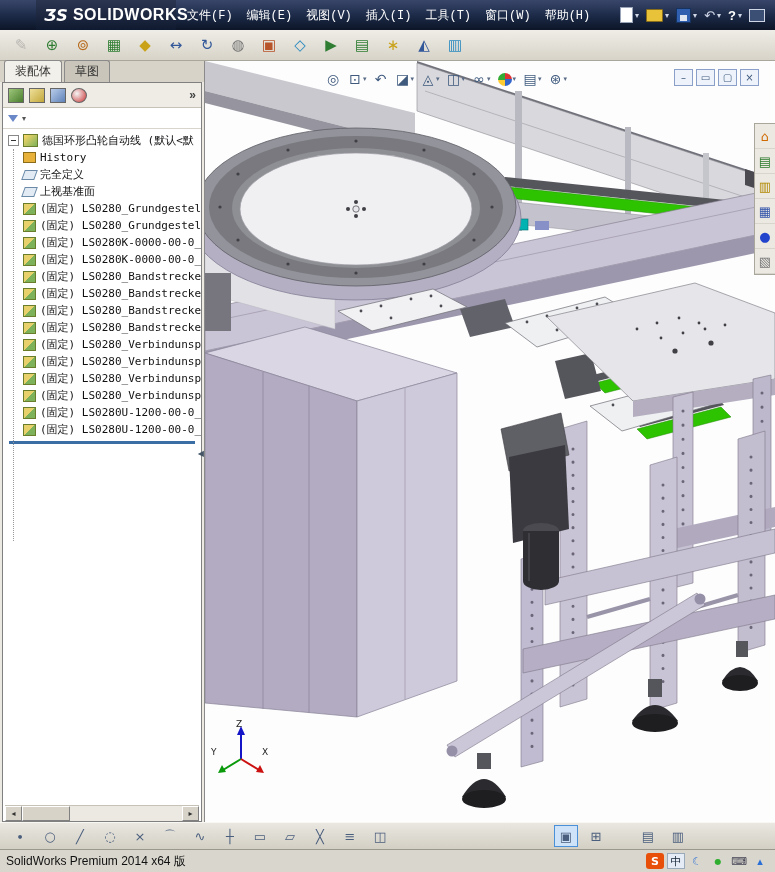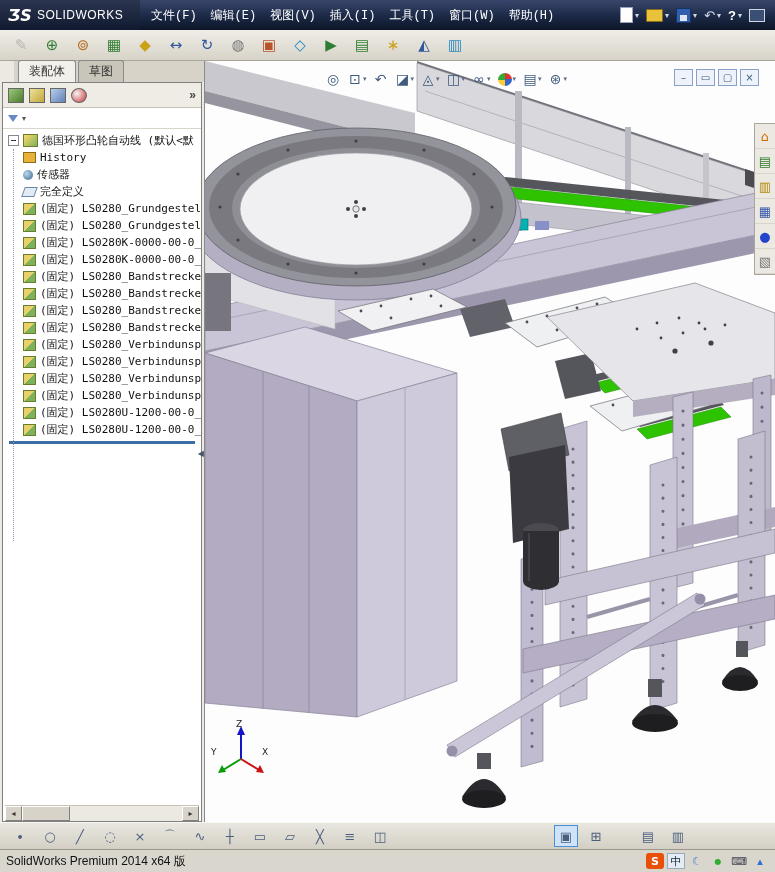--- a/index.html
+++ b/index.html
@@ -1,23 +1,23 @@
 <!DOCTYPE html>
 <html><head>
 <meta charset="utf-8">
 <style>
   html,body{margin:0;padding:0;}
   body{width:775px;height:872px;overflow:hidden;font-family:"Liberation Sans",sans-serif;background:#d4d0c8;}
   .win{width:775px;height:872px;display:flex;flex-direction:column;}
 
   
   .titlebar{height:30px;background:linear-gradient(#39466b,#1b2946 55%,#0d1527);display:flex;align-items:center;flex:0 0 auto;}
-  .logo{width:140px;height:100%;background:linear-gradient(#2c3550,#0f1a30);display:flex;align-items:center;gap:5px;padding:0 8px;box-sizing:border-box;}
+  .logo{width:140px;height:100%;background:linear-gradient(#2c3550,#0f1a30);display:flex;align-items:center;gap:5px;padding:0 8px;box-sizing:border-box;margin-left:36px;}
   .logo-mark{color:#fff;font-style:italic;font-weight:bold;font-size:16px;font-family:"DejaVu Sans",sans-serif;}
-  .logo-text{color:#fff;font-weight:normal;font-size:12px;letter-spacing:.5px;}
+  .logo-text{color:#fff;font-weight:bold;font-size:16px;letter-spacing:.5px;}
   .menubar{display:flex;padding:0 4px;font-family:Liberation Mono, monospace;}
   .menu-item{color:#fff;font-size:12px;padding:4px 7px;white-space:nowrap;}
   .qtools{margin-left:auto;display:flex;align-items:center;gap:7px;padding-right:10px;}
   .qt{display:flex;align-items:center;gap:2px;}
   .car{color:#cfd6e6;font-size:8px;font-family:"DejaVu Sans",sans-serif;}
   .ic-page{width:11px;height:14px;background:#fff;border:1px solid #9aa4b8;display:inline-block;}
   .ic-folder{width:15px;height:11px;background:#e8c33a;border:1px solid #8a6d1a;border-radius:1px;display:inline-block;}
   .ic-floppy{width:13px;height:13px;background:#2f5fae;border:1px solid #16325e;display:inline-block;position:relative;}
   .ic-floppy::after{content:"";position:absolute;left:3px;top:6px;width:7px;height:6px;background:#dfe6f2;}
   .ic-undo{color:#cfd6e6;font-family:"DejaVu Sans",sans-serif;font-size:13px;}
@@ -40,21 +40,21 @@
   [data-name="reference-geometry-button"]{color:#2a8ac0;}
   [data-name="motion-study-button"]{color:#2e7d32;}
   [data-name="bom-button"]{color:#2e7d32;}
   [data-name="exploded-view-button"]{color:#caa21a;}
   [data-name="instant3d-button"]{color:#33589a;}
   [data-name="large-assembly-button"]{color:#2a8ac0;}
 
   
   .main{flex:1;display:flex;min-height:0;}
   .lpanel{width:205px;flex:0 0 auto;background:#ece9e2;display:flex;flex-direction:column;border-right:1px solid #8a8a8a;position:relative;box-sizing:border-box;}
-  .ptabs{height:21px;display:flex;align-items:flex-end;padding-left:4px;gap:2px;background:#d7d3c8;flex:0 0 auto;margin-left:14px;}
+  .ptabs{height:21px;display:flex;align-items:flex-end;padding-left:4px;gap:2px;background:#d7d3c8;flex:0 0 auto;}
   .ptab{padding:2px 10px 2px 10px;font-size:12px;border:1px solid #8a8a8a;border-bottom:none;border-radius:3px 3px 0 0;background:#c9c5ba;color:#333;}
   .ptab.active{background:#f2f0ea;}
   .pbody{flex:1;margin:0 2px 0 2px;border:1px solid #808080;background:#fff;display:flex;flex-direction:column;min-height:0;}
   .iconrow{height:24px;background:#eeece5;border-bottom:1px solid #c6c2b6;display:flex;align-items:center;gap:5px;padding:0 5px;flex:0 0 auto;}
   .fmicon{width:14px;height:13px;border:1px solid #666;display:inline-block;}
   .fm1{background:linear-gradient(135deg,#9ec77a,#4a7d2f);}
   .fm2{background:linear-gradient(135deg,#efe09a,#c2a73a);}
   .fm3{background:linear-gradient(135deg,#b9cdea,#5f82b8);}
   .fm4{background:radial-gradient(circle at 35% 35%,#f4f4f4,#cc3333);border-radius:50%;}
   .chev{margin-left:auto;color:#444;font-weight:bold;font-size:12px;}
@@ -248,31 +248,31 @@
             <span class="ti ic-root" data-name="assembly-icon"></span>
             <span class="tl" data-name="tree-root-label">德国环形凸轮自动线 (默认&lt;默</span>
           </div>
           <div class="treelist" data-name="tree-items">
 
               <div class="tree-row" data-name="tree-item">
                 <span class="ti ic-history" data-name="tree-item-icon"></span>
                 <span class="tl" data-name="tree-item-label">History</span>
               </div>
 
-              <div class="tree-row" data-name="tree-item">
-                <span class="ti ic-sensor" data-name="tree-item-icon"></span>
-                <span class="tl" data-name="tree-item-label">传感器</span>
-              </div>
 
 
               <div class="tree-row" data-name="tree-item">
                 <span class="ti ic-plane" data-name="tree-item-icon"></span>
                 <span class="tl" data-name="tree-item-label">完全定义</span>
               </div>
 
+              <div class="tree-row" data-name="tree-item">
+                <span class="ti ic-plane" data-name="tree-item-icon"></span>
+                <span class="tl" data-name="tree-item-label">上视基准面</span>
+              </div>
 
 
 
 
               <div class="tree-row" data-name="tree-item">
                 <span class="ti ic-component" data-name="tree-item-icon"></span>
                 <span class="tl" data-name="tree-item-label">(固定) LS0280_Grundgestell</span>
               </div>
 
               <div class="tree-row" data-name="tree-item">

